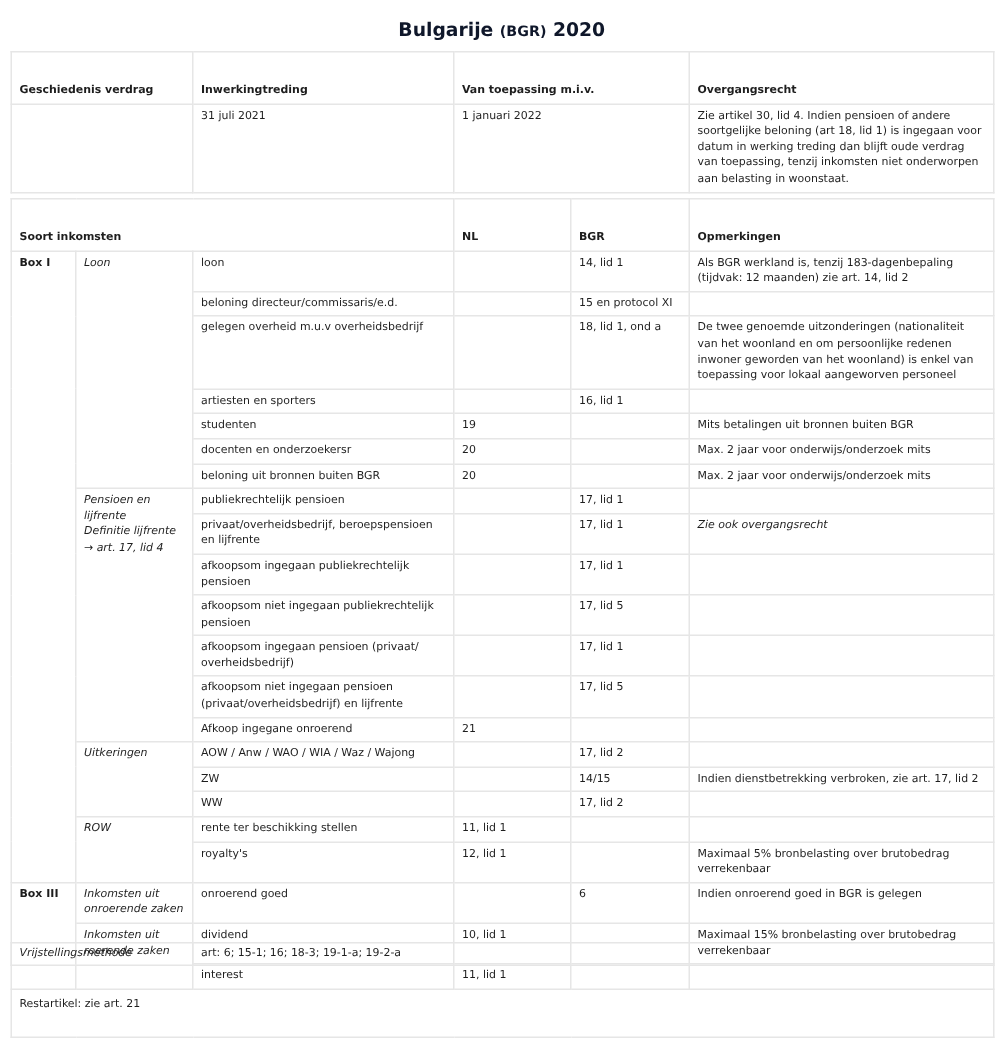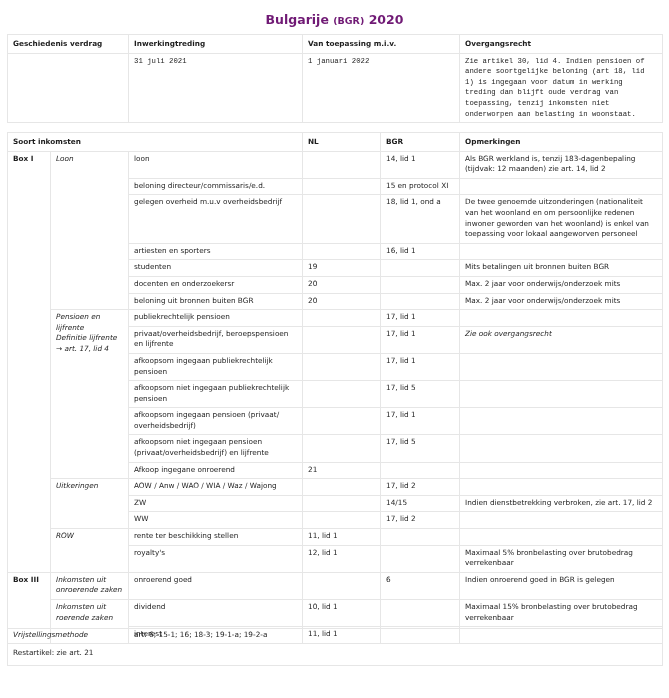--- a/index.html
+++ b/index.html
@@ -3,36 +3,36 @@
 <meta charset="utf-8">
 <style>
   html, body { margin: 0; padding: 0; background: #ffffff; }
   body {
     width: 669px; height: 698px; position: relative; overflow: hidden;
     font-family: "DejaVu Sans", sans-serif; color: #1e1e1e;
     font-size: 7.3px; line-height: 10.6px;
   }
   .title {
     position: absolute; top: 12px; left: 0; width: 669px; text-align: center;
-    font-weight: bold; font-size: 12.5px; line-height: 16px; color: #701a75;
+    font-weight: bold; font-size: 12.5px; line-height: 16px; color: #0f172a;
   }
   .title .sc { font-size: 9.5px; }
   table {
     position: absolute; left: 7px; width: 655px;
     border-collapse: collapse; table-layout: fixed;
   }
   td, th {
     border: 1px solid #e6e6e6; vertical-align: top; text-align: left;
     padding: 2px 5px 3px 5px; font-weight: normal;
   }
-  th { font-weight: bold; padding-top: 4px; padding-bottom: 3px; }
+  th { font-weight: bold; padding-top: 20px; padding-bottom: 3px; }
   .b { font-weight: bold; }
   .i { font-style: italic; }
   #t1 { top: 34px; }
-  #t1 td { height: 36px; font-family: Liberation Mono, monospace; }
+  #t1 td { height: 36px; }
   #t2 { top: 132px; }
   #t3 { top: 628px; }
   #t3 td { padding-top: 1px; padding-bottom: 2px; }
 </style>
 </head>
 <body>
 
 <div class="title">
   <span>Bulgarije</span>
   <span class="sc">(BGR)</span>
@@ -221,21 +221,21 @@
     <td></td>
     <td>Maximaal 15% bronbelasting over brutobedrag verrekenbaar</td>
   </tr>
   <tr>
     <td>interest</td>
     <td>11, lid 1</td>
     <td></td>
     <td></td>
   </tr>
   <tr>
-    <td colspan="6" style="padding-top:4px;padding-bottom:7px;margin-left:21px;">Restartikel: zie art. 21</td>
+    <td colspan="6" style="padding-top:4px;padding-bottom:17px;margin-left:21px;">Restartikel: zie art. 21</td>
   </tr>
 </tbody>
   </table>
 
 <table id="t3">
   <colgroup>
       <col style="width:121px">
       <col style="width:534px">
     </colgroup>
   <tbody>

